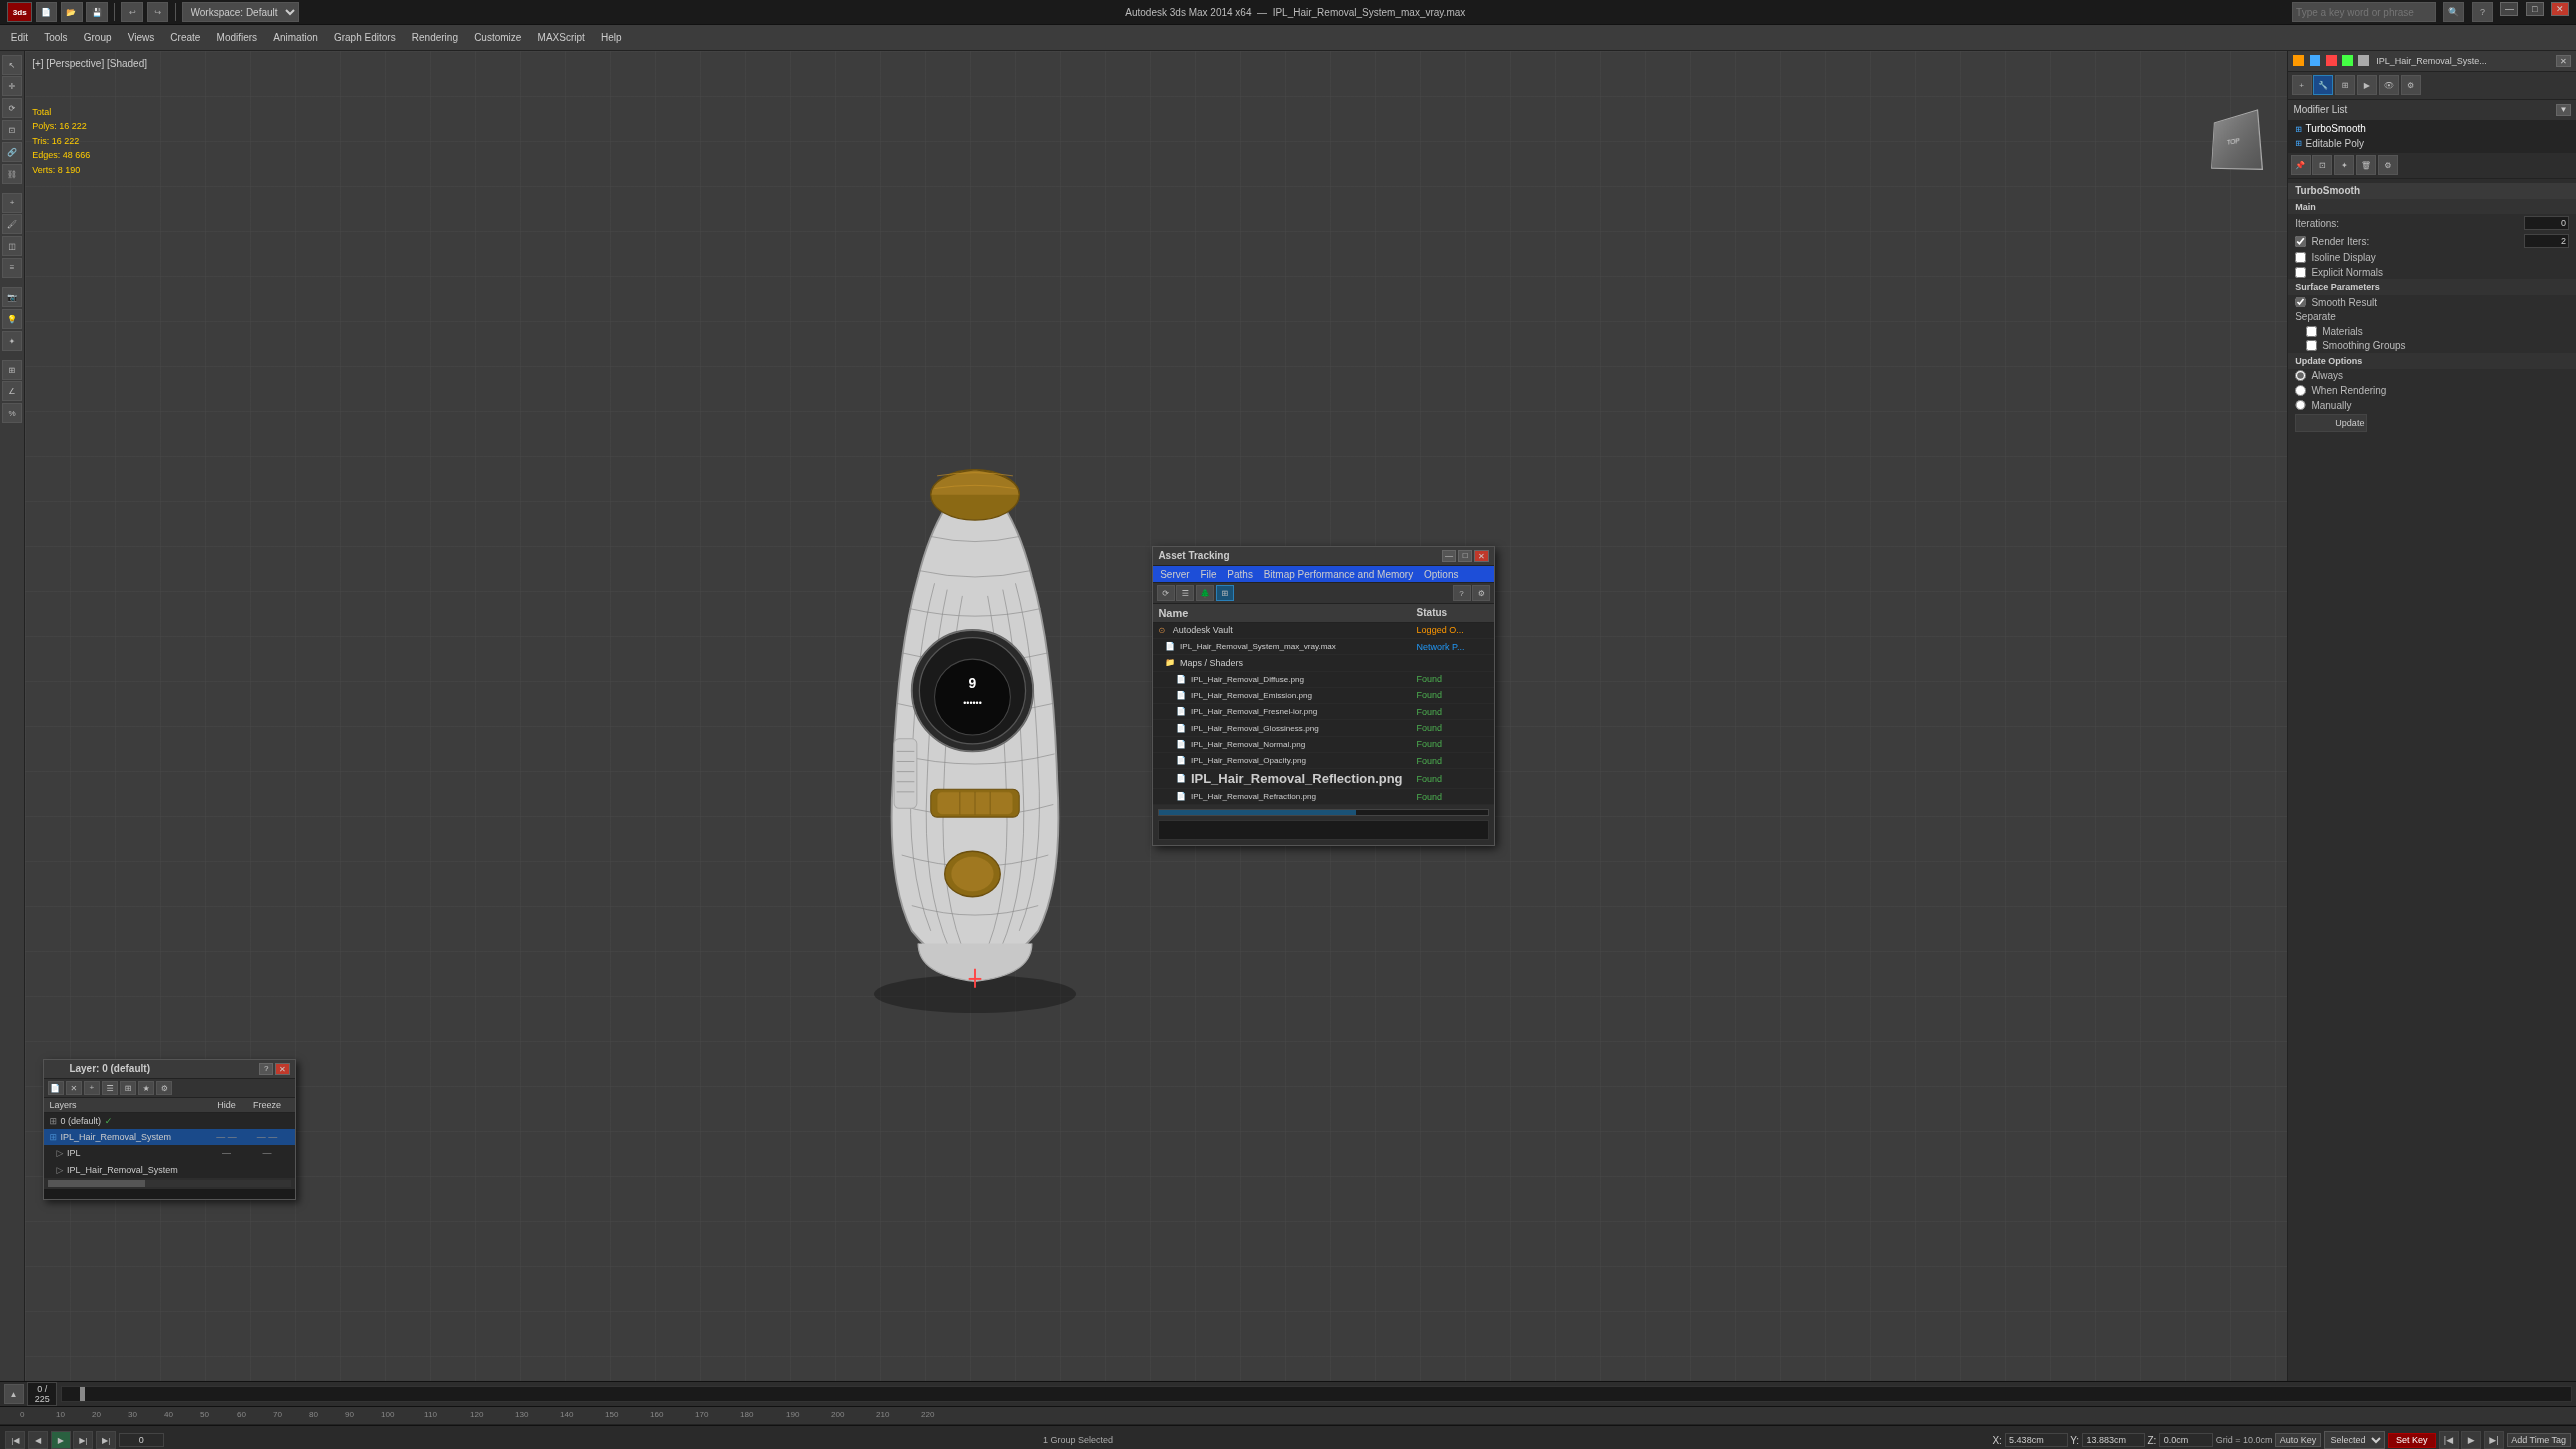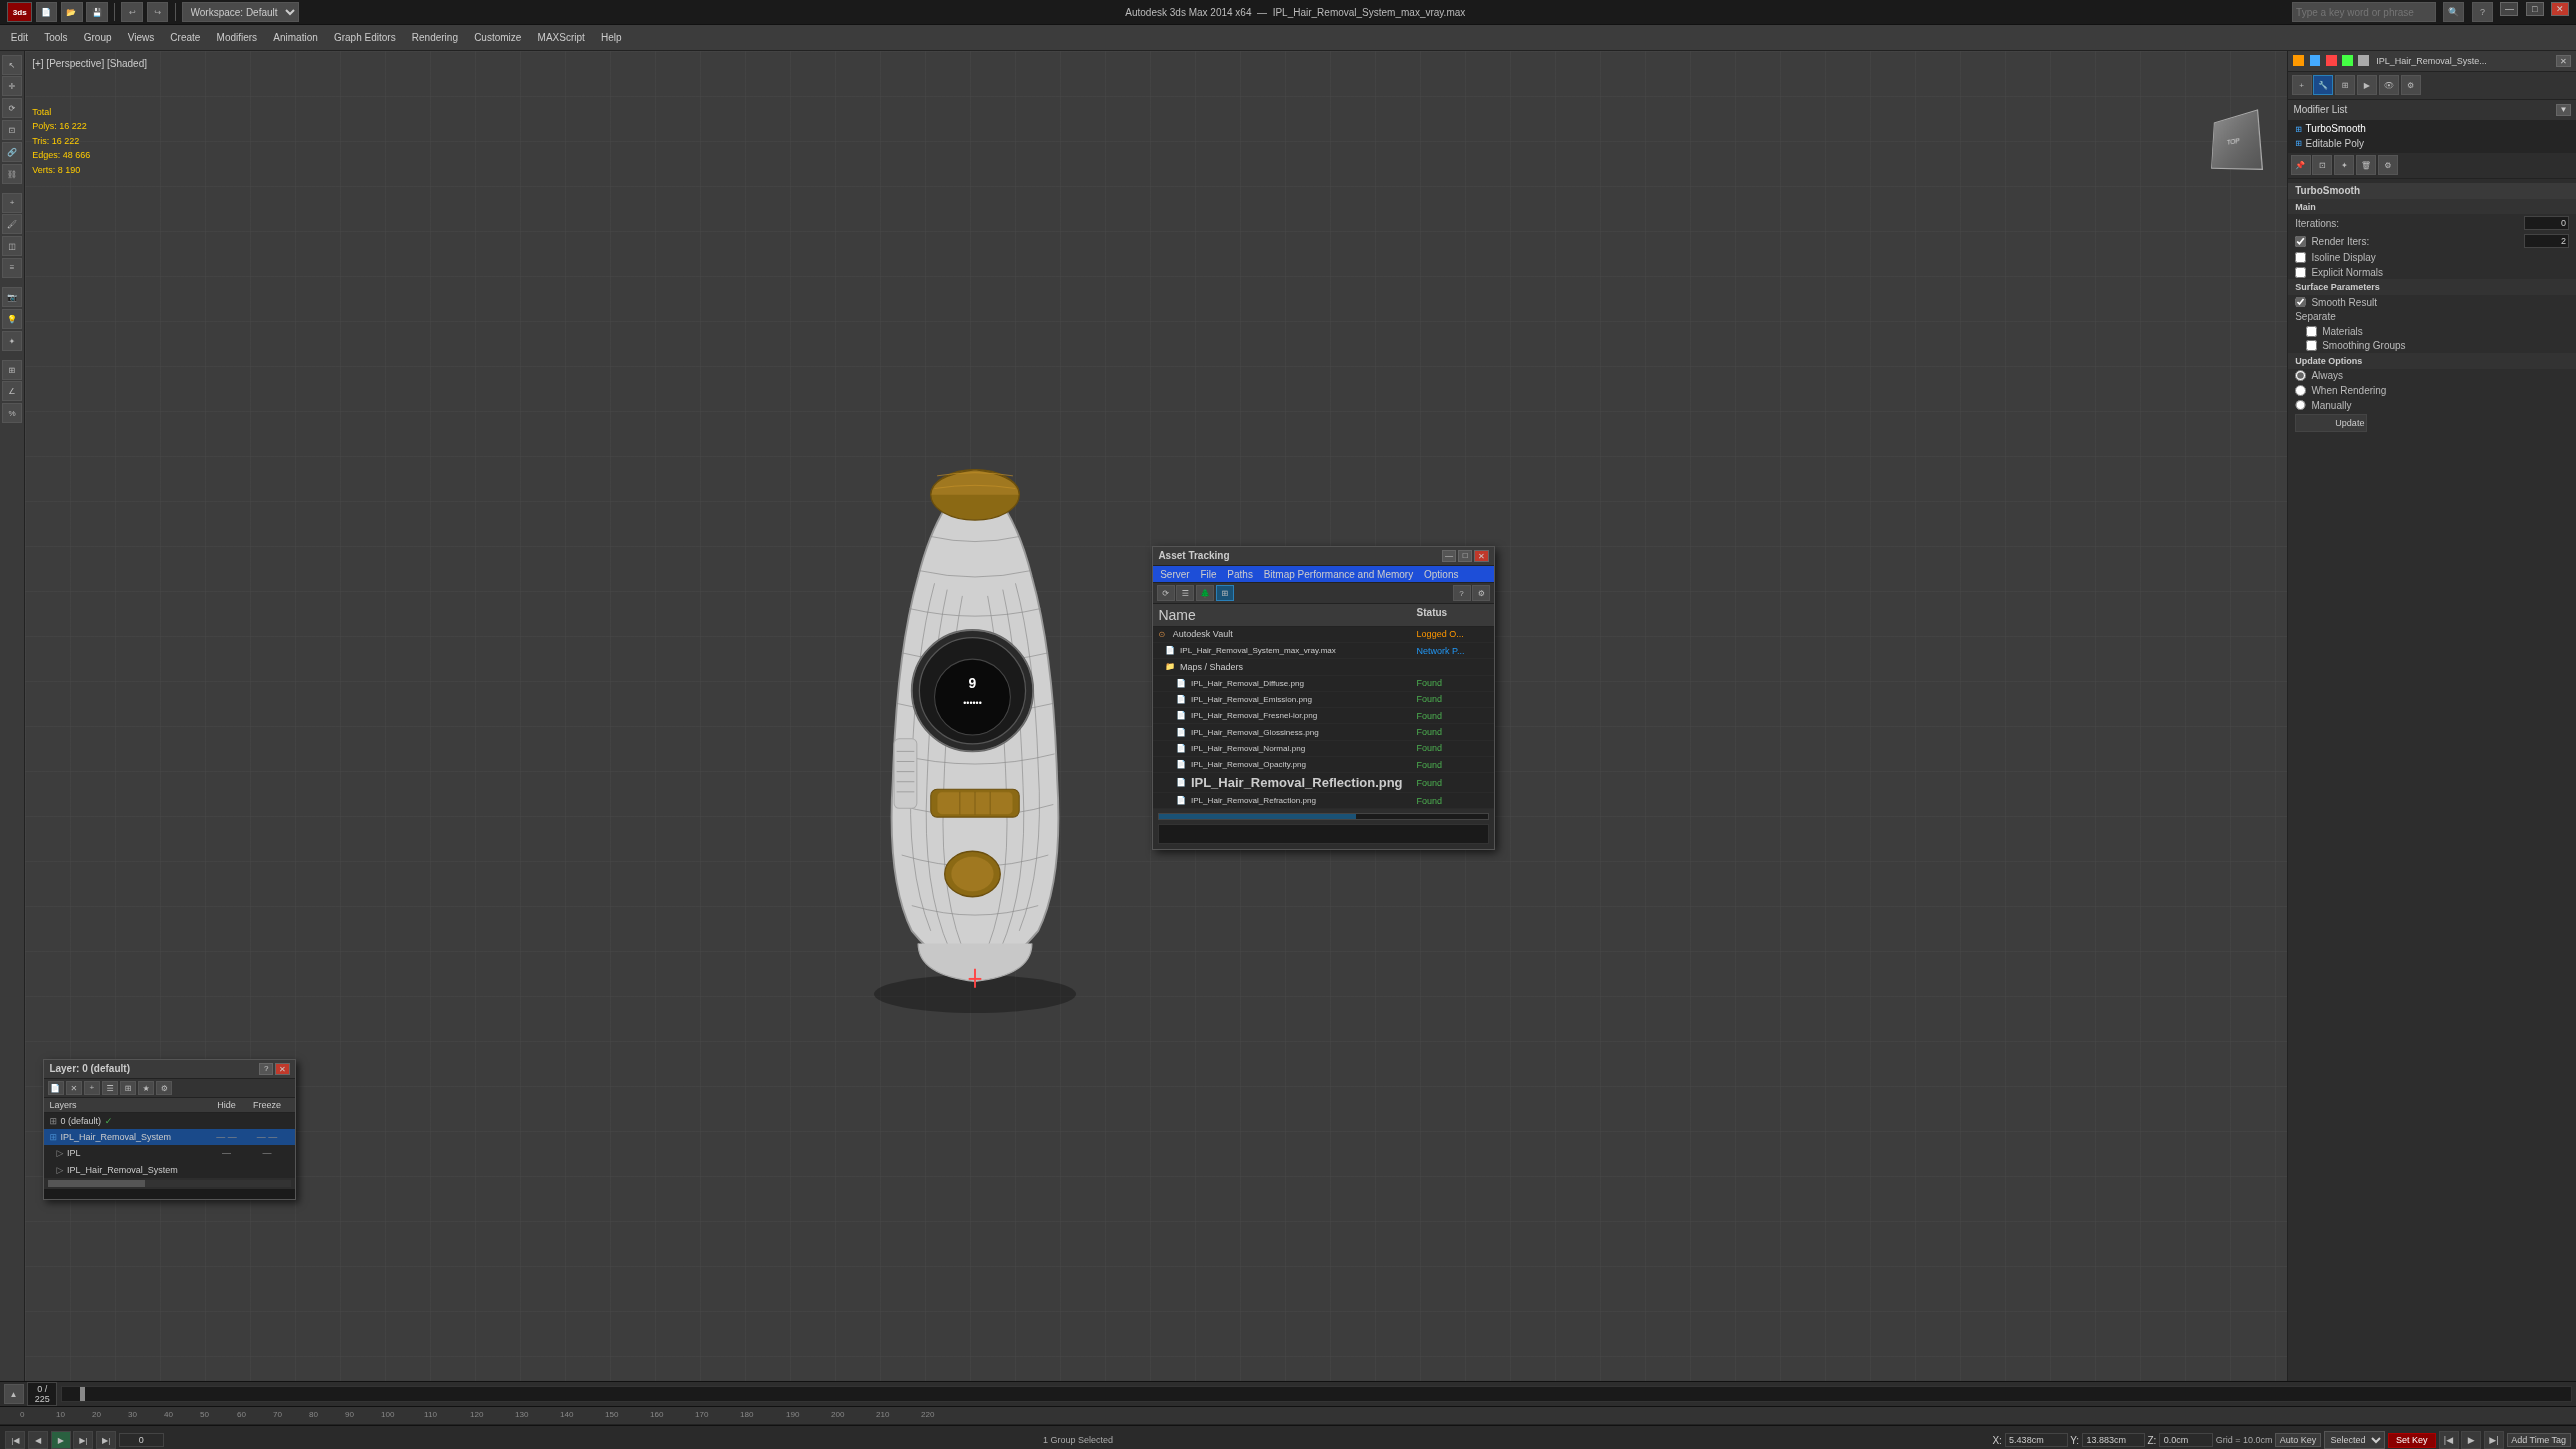--- a/index.html
+++ b/index.html
@@ -304,21 +304,21 @@
       cursor: pointer;
       display: flex; align-items: center; justify-content: center;
     }
     .at-tb-btn.active { background: #1a5276; border-color: #2980b9; }
     #at-table-header {
       display: flex;
       background: #3a3a3a;
       padding: 2.7px 5.4px;
       border-bottom: 0.9px solid #222;
     }
-    .at-col-name { flex: 1; color: #ccc; font-size: 14px; font-weight: normal; }
+    .at-col-name { flex: 1; color: #ccc; font-size: 11px; font-weight: bold; }
     .at-col-status { width: 72px; color: #ccc; font-size: 10px; font-weight: bold; }
     #at-table-body {
       max-height: 199px;
       overflow-y: auto;
       background: #252525;
     }
     .at-row {
       display: flex;
       padding: 1.8px 5.4px;
       align-items: center;
@@ -377,21 +377,21 @@
       z-index: 100;
     }
     #lp-titlebar {
       background: #3a3a3a;
       padding: 2.7px 5.4px;
       display: flex;
       align-items: center;
       justify-content: space-between;
       border-bottom: 0.9px solid #222;
     }
-    #lp-title { color: #ccc; font-size: 10px; font-weight: bold; }
+    #lp-title { color: #ccc; font-size: 10px; font-weight: bold; margin-left: 20px; }
     #lp-controls { display: flex; gap: 1.8px; }
     .lp-ctrl-btn {
       width: 14.4px; height: 12.6px;
       background: #555;
       border: 0.9px solid #666;
       color: #ccc;
       font-size: 8.1px;
       cursor: pointer;
       display: flex; align-items: center; justify-content: center;
     }

